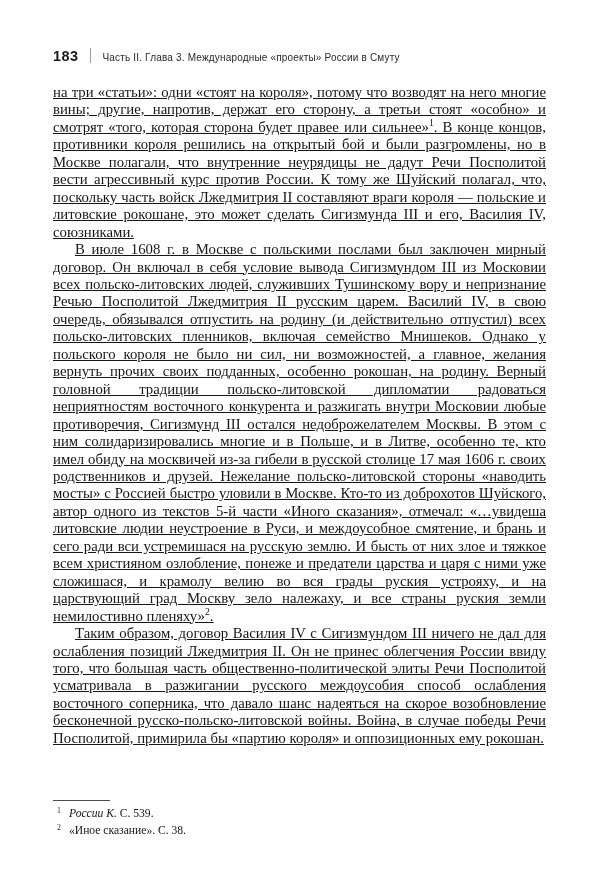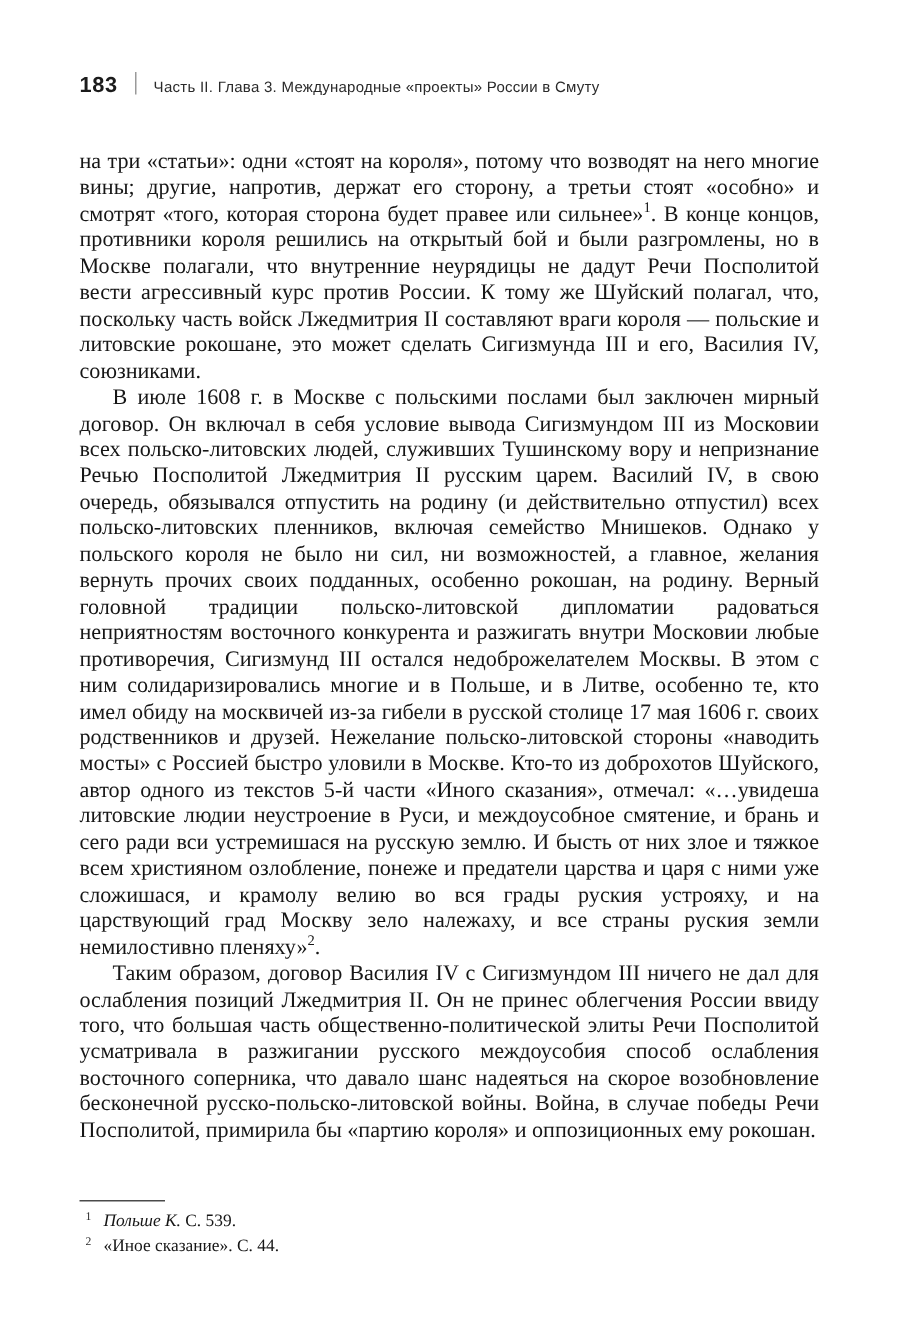--- a/index.html
+++ b/index.html
@@ -47,22 +47,23 @@
     font-size: 10px;
     font-weight: 400;
     letter-spacing: 0.18px;
     color: #2a2a2a;
   }
 
   
   .text-block {
     position: absolute;
     left: 53px;
-    top: 100px;
+    top: 84px;
     width: 493px;
+    text-decoration: underline;
   }
   p.para {
     margin: 0;
     text-align: justify;
     text-justify: inter-word;
     font-size: 14.75px;
     line-height: 17.45px;
     text-indent: 22px;
     hyphens: manual;
     -webkit-hyphens: manual;
@@ -134,22 +135,22 @@
     <p class="para">
       <span>Таким образом, договор Василия IV с Сигизмундом III ничего не дал для ослабления позиций Лжедмитрия II. Он не принес облегчения России ввиду того, что большая часть общественно-политической элиты Речи Посполитой усматривала в разжигании русского междоусобия способ ослабления восточного соперника, что давало шанс надеяться на скорое возобновление бесконечной русско-польско-литовской войны. Война, в случае победы Речи Посполитой, примирила бы «партию короля» и оппозиционных ему рокошан.</span>
     </p>
   </div>
 
   <div class="footnotes">
     <div class="fn-separator"></div>
 
     <div class="fn-item">
       <span class="fn-num">1</span>
-      <span class="fn-text"><span class="fn-author">Польше К.</span><span> С. 539.</span></span>
+      <span class="fn-text"><span class="fn-author">России К.</span><span> С. 539.</span></span>
     </div>
 
     <div class="fn-item">
       <span class="fn-num">2</span>
-      <span class="fn-text"><span>«Иное сказание». С. 44.</span></span>
+      <span class="fn-text"><span>«Иное сказание». С. 38.</span></span>
     </div>
   </div>
 
 </div>
 
 </body></html>

